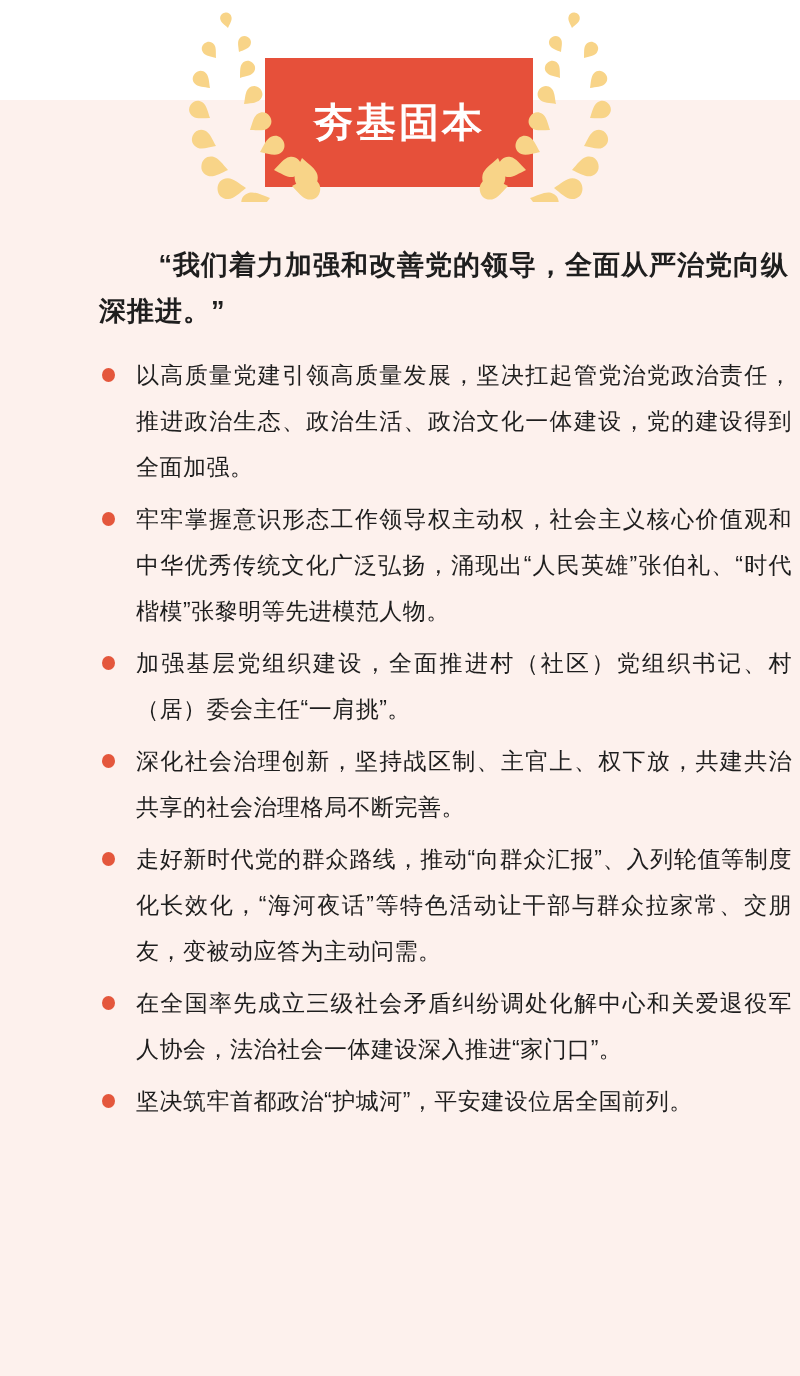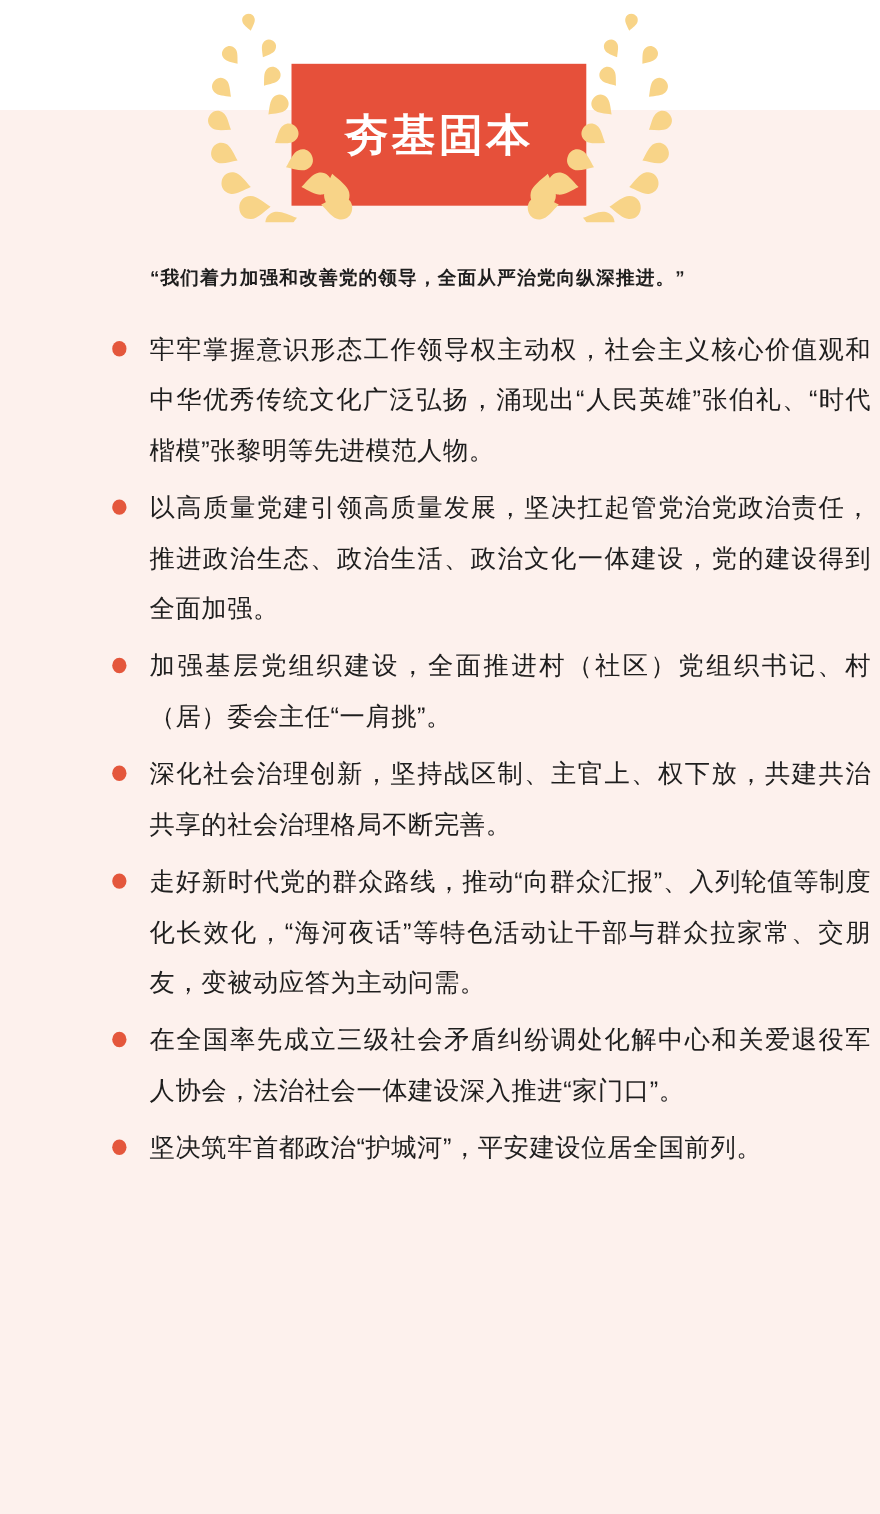--- a/index.html
+++ b/index.html
@@ -23,22 +23,22 @@
   }
   .banner-title{
     color:var(--title-text,#ffffff);
     font-size:40px;font-weight:800;letter-spacing:3px;
   }
   .laurel{position:absolute;top:12px;width:140px;height:190px;z-index:2;}
   .laurel-left{left:182px;}
   .laurel-right{left:478px;transform:scaleX(-1);}
   .content{position:relative;padding-top:230px;z-index:3;}
   .quote{
-    margin:0 55px;
-    font-size:17px;font-weight:700;
+    margin:12px 55px;
+    font-size:27px;font-weight:700;
     line-height:46px;
     color:var(--body-text,#1e1e1e);
     text-indent:2.2em;
     letter-spacing:1px;
     text-align:justify;
   }
   .list{
     list-style:none;
     margin:18px 52px 0 58px;
     padding:0;
@@ -119,25 +119,25 @@
     <use href="#leafR" transform="translate(88,186) rotate(-106) scale(0.98)"></use>
     <use href="#leafR" transform="translate(110,174) rotate(100) scale(0.95)"></use>
     <use href="#leafR" transform="translate(120,146) rotate(168) scale(1.05)"></use>
   </svg>
 
   <div class="content">
     <p class="quote">“我们着力加强和改善党的领导，全面从严治党向纵深推进。”</p>
     <ul class="list">
         <li class="list-item">
     <span class="dot"></span>
-    <span class="item-text">牢牢掌握意识形态工作领导权主动权，社会主义核心价值观和中华优秀传统文化广泛弘扬，涌现出“人民英雄”张伯礼、“时代楷模”张黎明等先进模范人物。</span>
+    <span class="item-text">以高质量党建引领高质量发展，坚决扛起管党治党政治责任，推进政治生态、政治生活、政治文化一体建设，党的建设得到全面加强。</span>
   </li>
         <li class="list-item">
     <span class="dot"></span>
-    <span class="item-text">以高质量党建引领高质量发展，坚决扛起管党治党政治责任，推进政治生态、政治生活、政治文化一体建设，党的建设得到全面加强。</span>
+    <span class="item-text">牢牢掌握意识形态工作领导权主动权，社会主义核心价值观和中华优秀传统文化广泛弘扬，涌现出“人民英雄”张伯礼、“时代楷模”张黎明等先进模范人物。</span>
   </li>
         <li class="list-item">
     <span class="dot"></span>
     <span class="item-text">加强基层党组织建设，全面推进村（社区）党组织书记、村（居）委会主任“一肩挑”。</span>
   </li>
         <li class="list-item">
     <span class="dot"></span>
     <span class="item-text">深化社会治理创新，坚持战区制、主官上、权下放，共建共治共享的社会治理格局不断完善。</span>
   </li>
         <li class="list-item">

